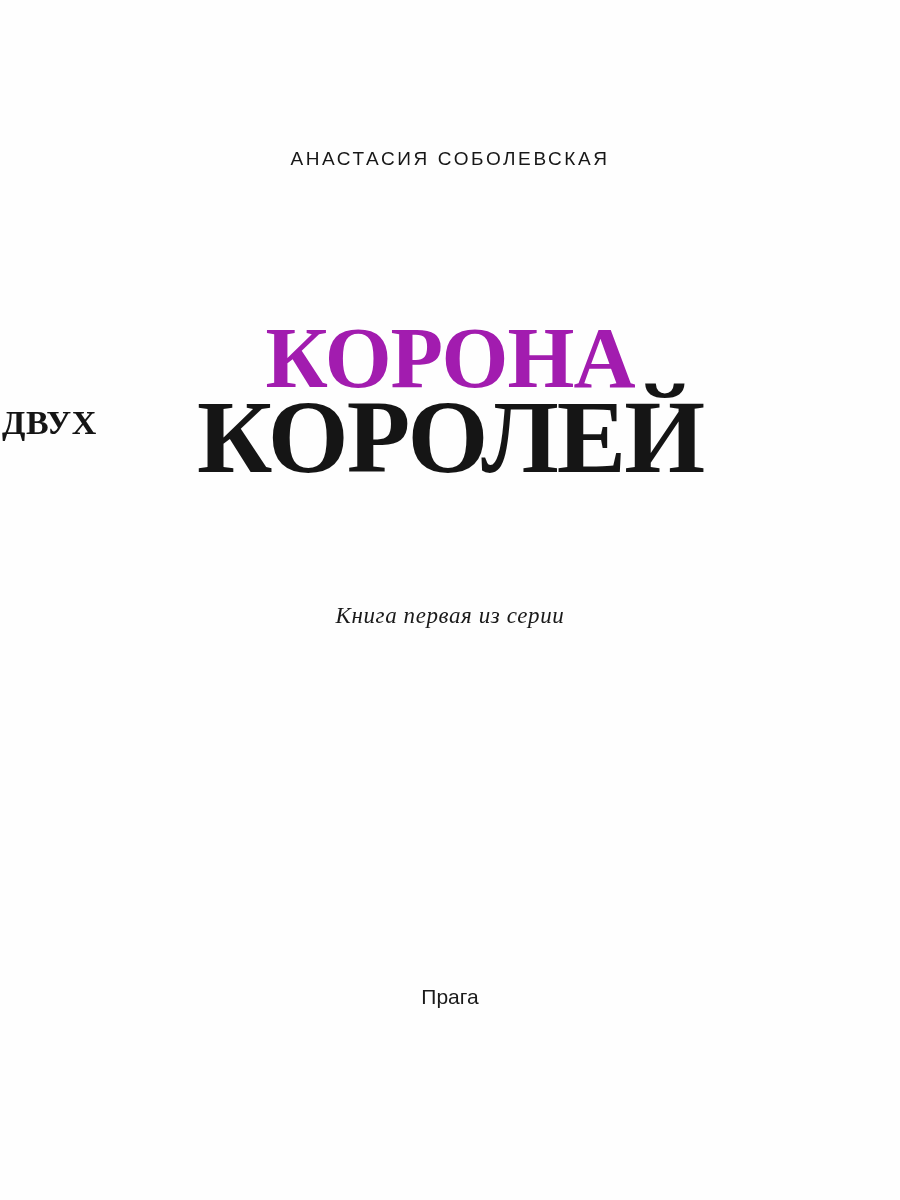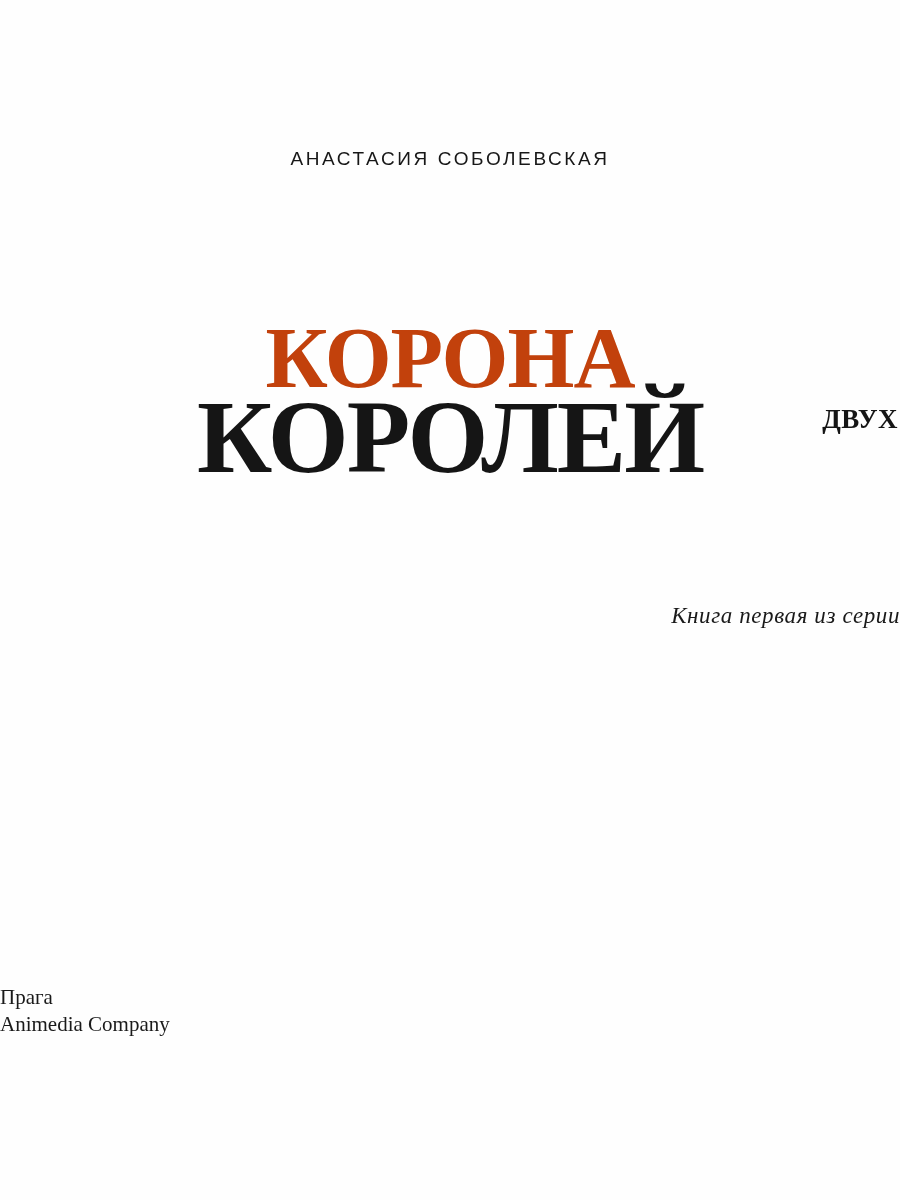--- a/index.html
+++ b/index.html
@@ -51,21 +51,21 @@
     position: absolute;
     top: 18px;
     left: 0;
     width: 100%;
     text-align: center;
     font-family: "Liberation Serif", "DejaVu Serif", serif;
     font-size: 86px;
     line-height: 0.95;
     font-weight: 700;
     letter-spacing: -1px;
-    color: #c2410c;
+    color: #a21caf;
   }
 
   .title-line2 {
     position: absolute;
     top: 88px;
     left: 0;
     width: 100%;
     text-align: center;
     font-family: "Liberation Serif", "DejaVu Serif", serif;
     font-size: 104px;
@@ -73,58 +73,59 @@
     font-weight: 700;
     letter-spacing: -2px;
     color: #151515;
   }
 
   .title-mid {
     position: absolute;
     top: 104px;
     left: 0;
     width: 100%;
-    text-align: right;
+    text-align: left;
     font-family: "Liberation Serif", "DejaVu Serif", serif;
-    font-size: 27px;
+    font-size: 34px;
     font-weight: 700;
     letter-spacing: 0.5px;
     color: #151515;
     z-index: 3;
   }
   .title-mid span {
     background: #fefefe;
     padding: 0 2px;
   }
 
   
   .series {
     position: absolute;
     top: 598px;
     left: 0;
     width: 100%;
-    text-align: right;
+    text-align: center;
     font-family: "Liberation Serif", "DejaVu Serif", serif;
     font-style: italic;
     font-size: 23px;
     line-height: 1.6;
     letter-spacing: 0.6px;
     color: #1a1a1a;
   }
   .series .line {
     display: block;
   }
 
   
   .imprint {
     position: absolute;
     top: 984px;
     left: 0;
     width: 100%;
-    font-family: Liberation Serif, serif;
+    text-align: center;
+    font-family: Liberation Sans, sans-serif;
     font-size: 21px;
     line-height: 1.27;
     color: #1a1a1a;
   }
   .imprint .line {
     display: block;
   }
 </style>
 </head>
 <body>
@@ -140,16 +141,15 @@
       <span>ДВУХ</span>
     </div>
   </div>
 
   <div class="series">
     <span class="line">Книга первая из серии</span>
   </div>
 
   <div class="imprint">
     <span class="line">Прага</span>
-    <span class="line">Animedia Company</span>
   </div>
 
 </div>
 
 </body></html>

